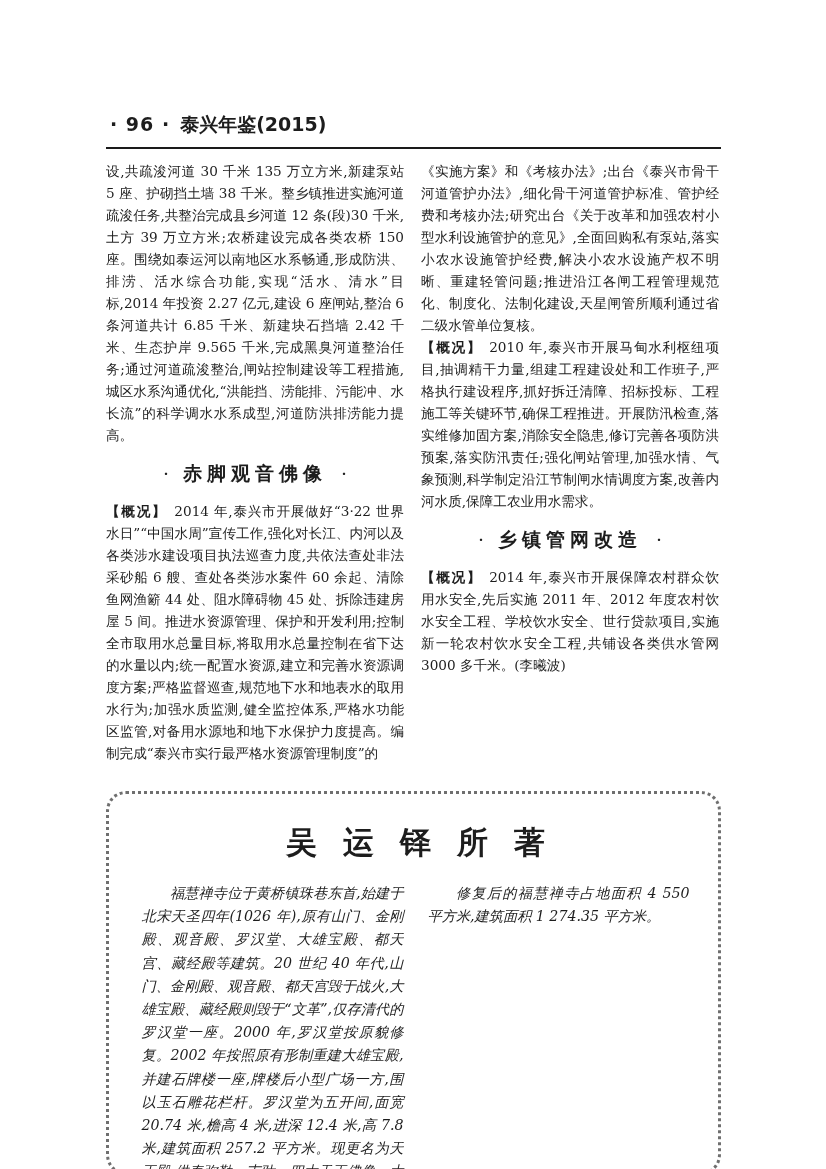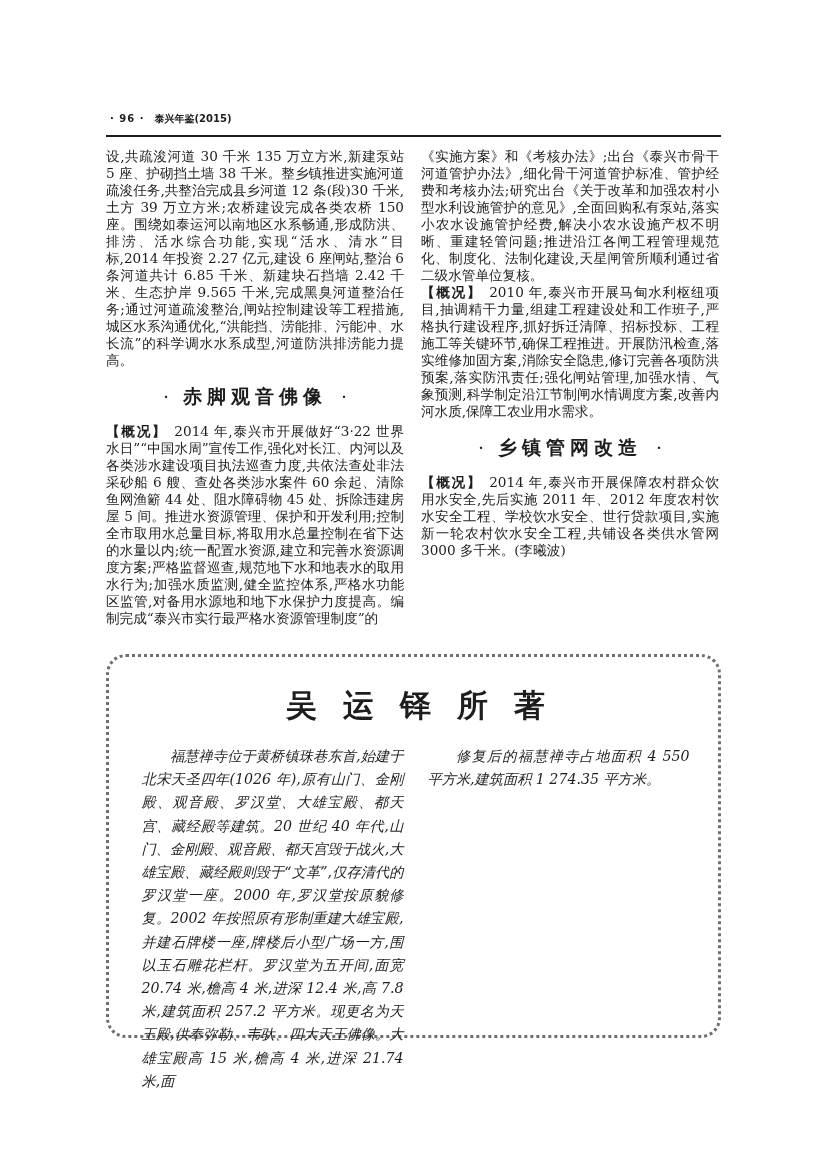--- a/index.html
+++ b/index.html
@@ -11,30 +11,30 @@
     background: #ffffff;
     color: #1d1d1d;
     padding: 112px 105px 0 106px;
     overflow: hidden;
     font-family: "DejaVu Serif", "Liberation Serif", serif;
   }
   
   .running-head {
     display: flex; align-items: baseline; gap: 10px;
     font-family: "DejaVu Sans", "Liberation Sans", sans-serif;
-    font-weight: bold; font-size: 10px;
+    font-weight: bold; font-size: 19px;
     padding: 0 0 9px 4px;
     border-bottom: 2px solid #1a1a1a;
   }
   .running-head .pgno { letter-spacing: 1px; }
   
   .columns { display: flex; gap: 17px; margin-top: 11px; }
   .col { width: 298px; flex: 0 0 298px; }
   .body-text {
-    font-size: 13.6px; line-height: 17px;
+    font-size: 13.6px; line-height: 22px;
     text-align: justify; text-justify: inter-ideograph;
   }
   .section-heading {
     text-align: center;
     font-size: 19px; font-weight: bold;
     letter-spacing: 5px;
     margin: 15px 0 13px 0;
     white-space: nowrap;
   }
   .section-heading .dot { font-weight: normal; letter-spacing: 0; margin: 0 14px; }

